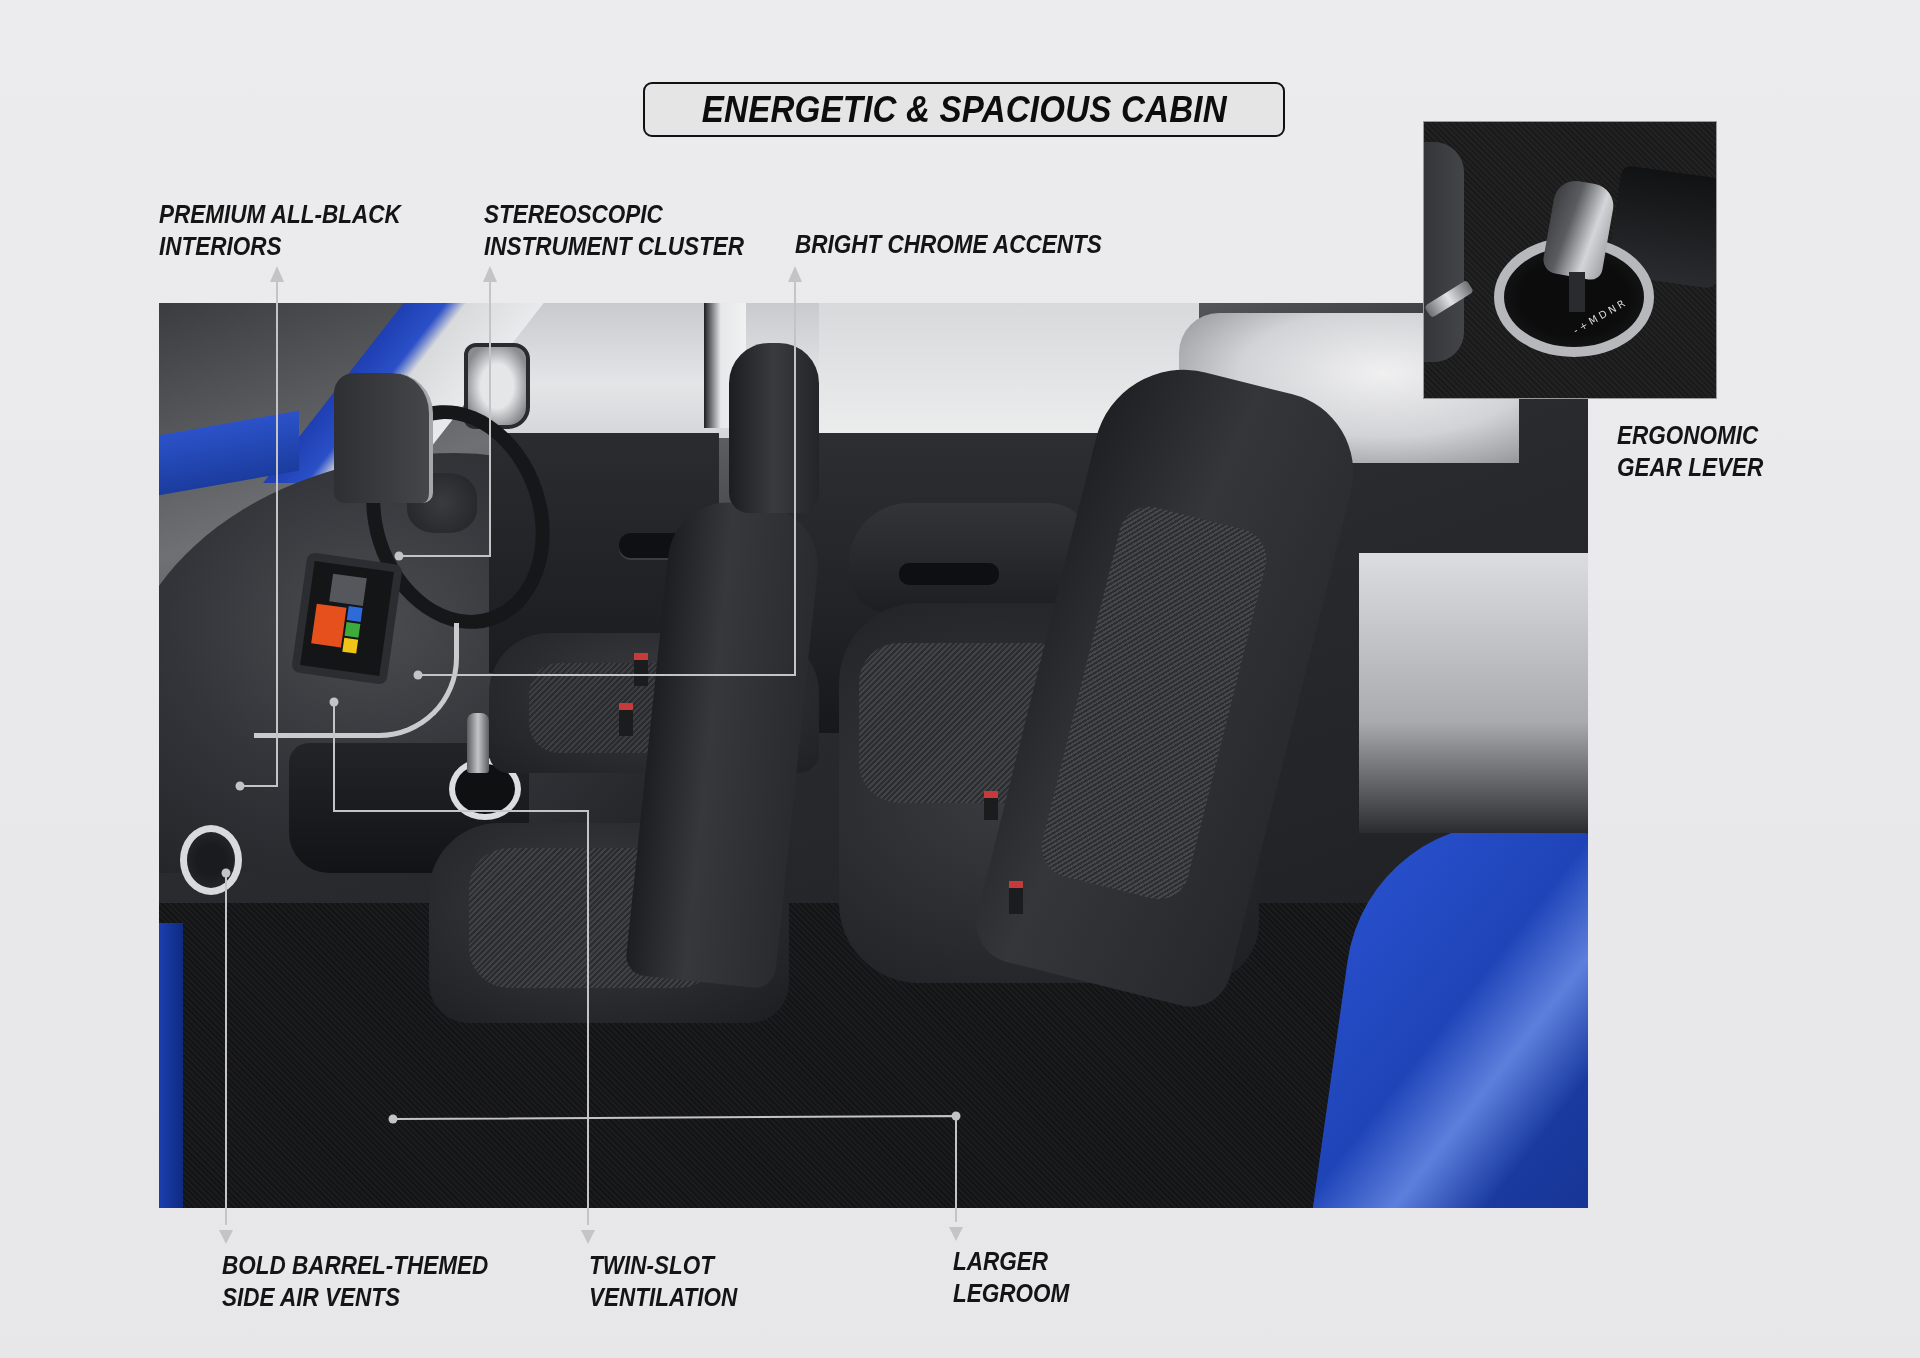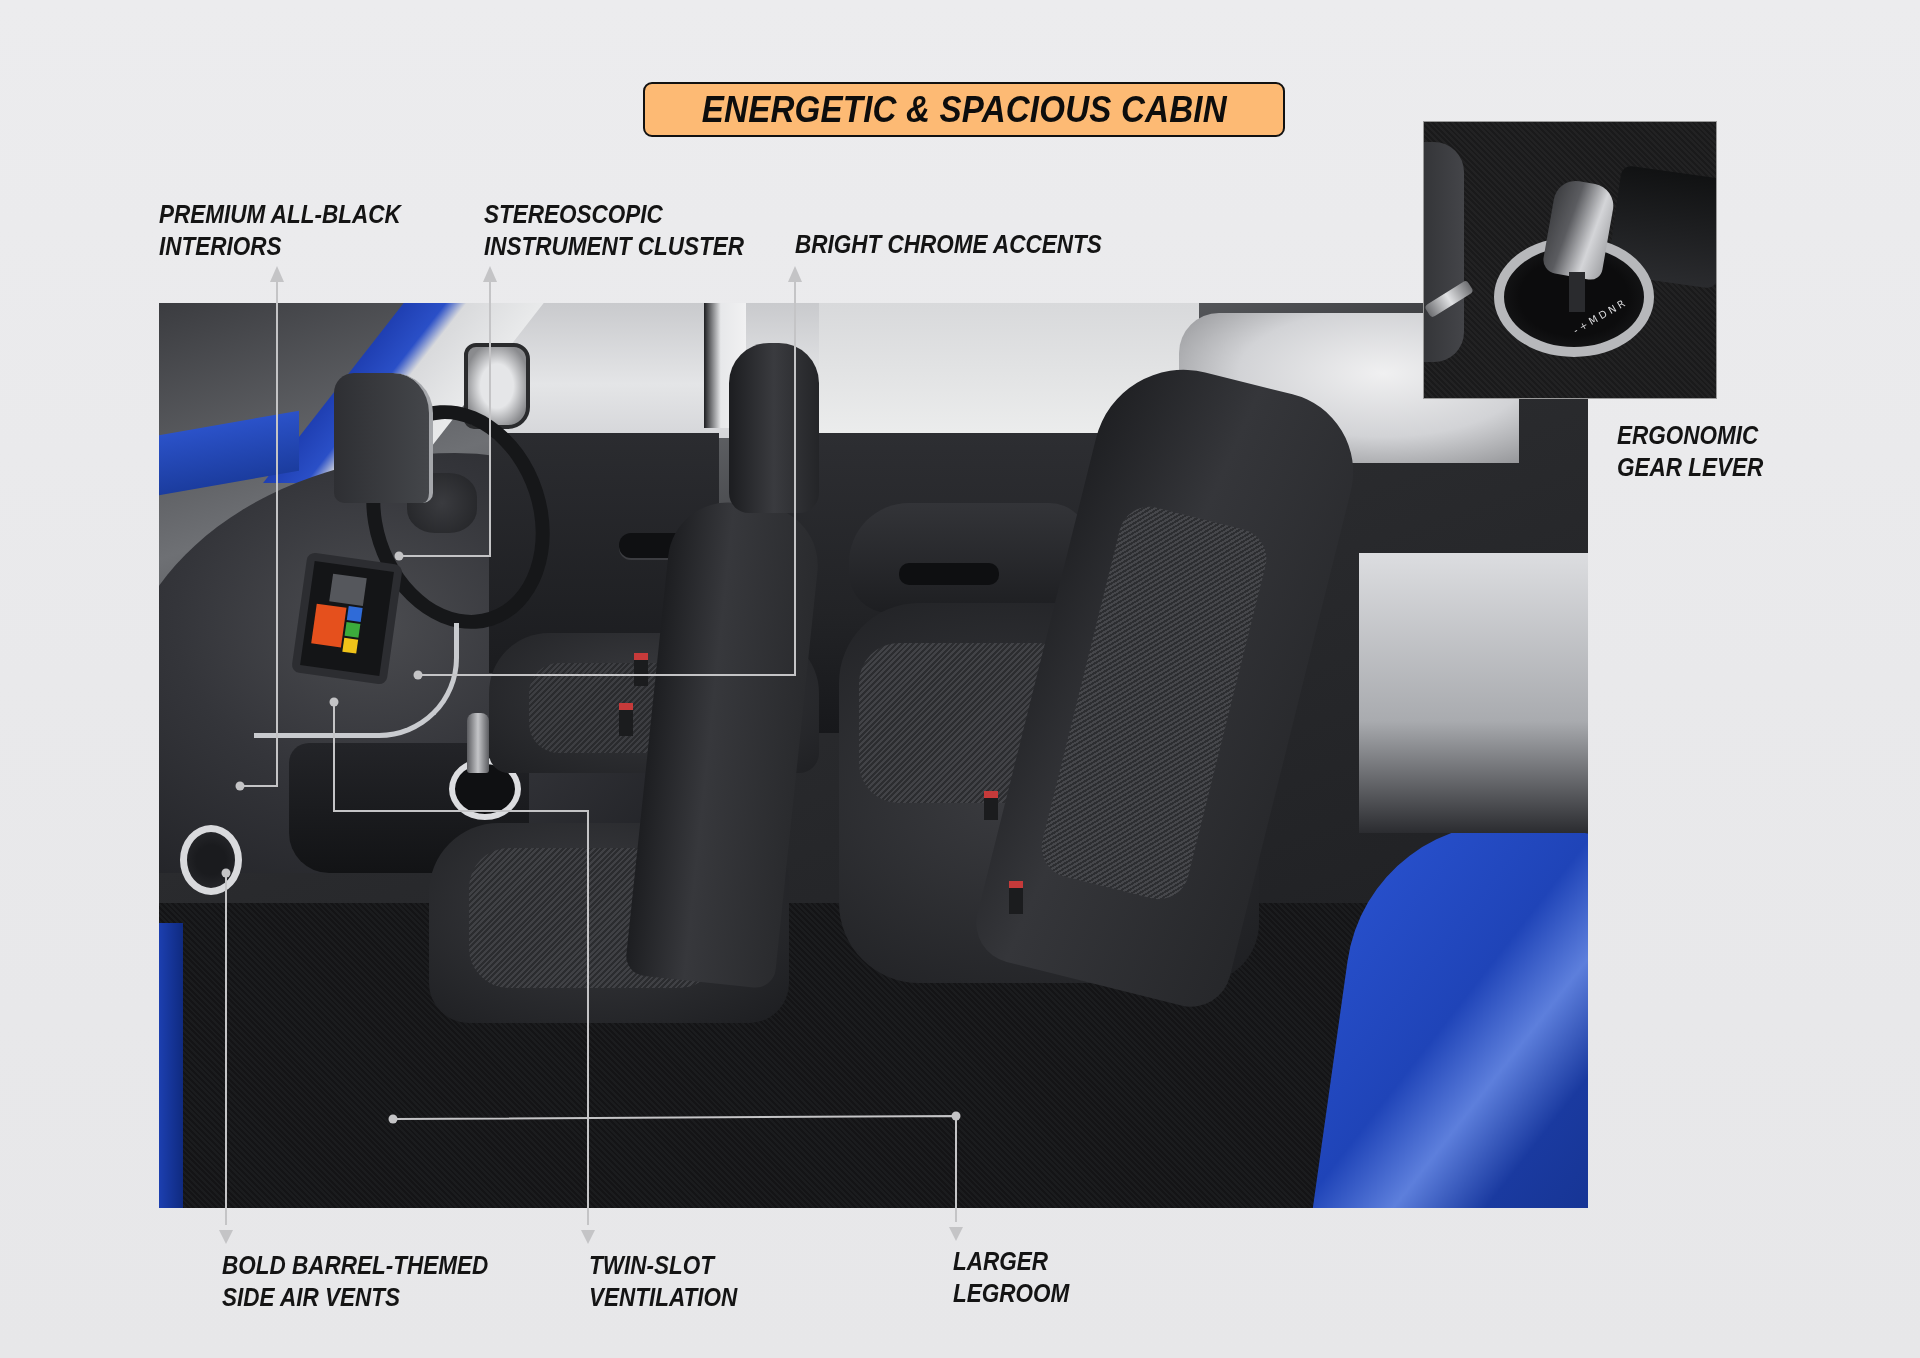--- a/index.html
+++ b/index.html
@@ -5,21 +5,21 @@
   html, body { margin: 0; padding: 0; }
   body {
     width: 1920px; height: 1358px; position: relative; overflow: hidden;
     background: linear-gradient(180deg, #ececee 0%, #e9e9eb 50%, #e7e7e9 100%);
     font-family: "Liberation Sans", "DejaVu Sans", sans-serif;
   }
 
   
   .title-box {
     position: absolute; left: 643px; top: 82px; width: 642px; height: 55px;
-    border: 2px solid #111; border-radius: 9px; background: #fdba74;
+    border: 2px solid #111; border-radius: 9px; background: #e5e5e5;
     display: flex; align-items: center; justify-content: center;
     box-sizing: border-box;
   }
   .title-box span {
     font-weight: bold; font-style: italic; font-size: 36px; letter-spacing: 0.2px;
     color: #0d0d0d; transform: scaleX(0.92); white-space: nowrap;
   }
 
   
   .label {

